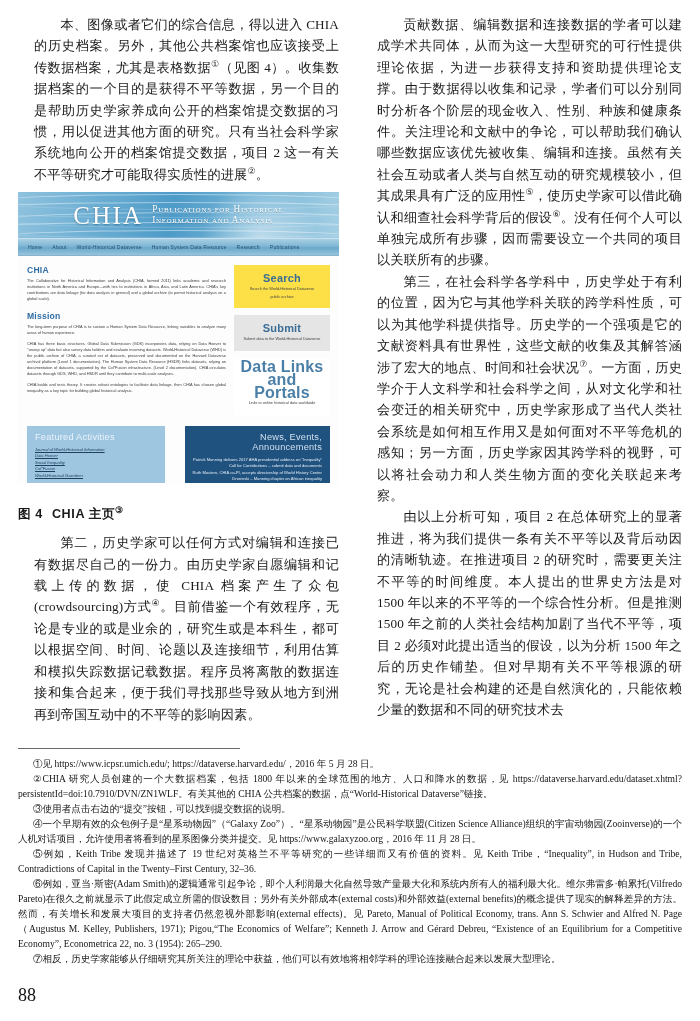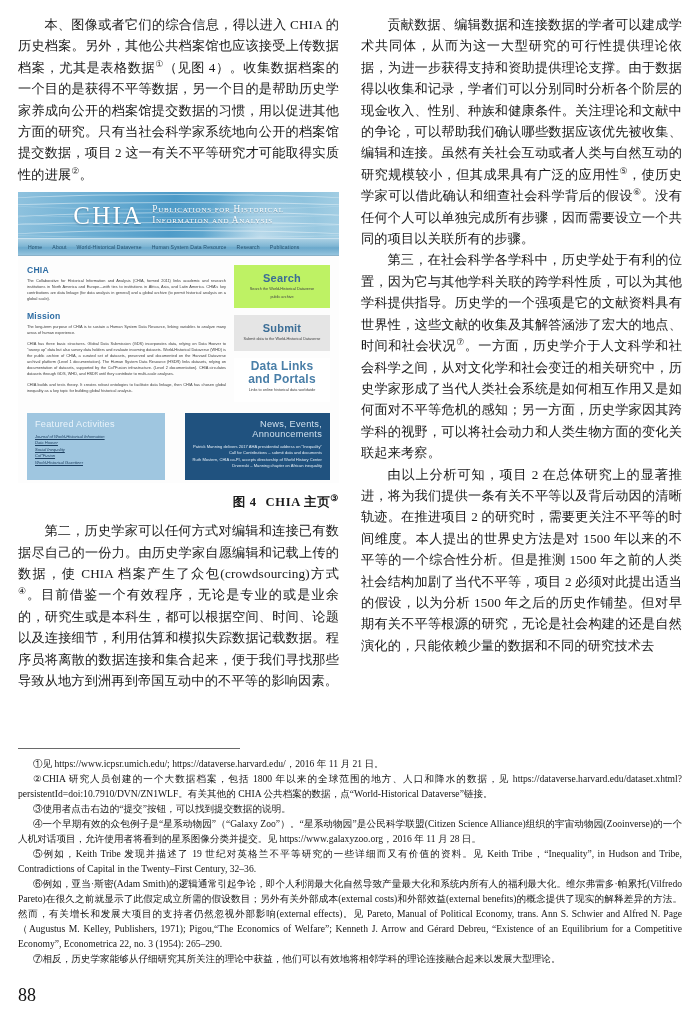--- a/index.html
+++ b/index.html
@@ -28,21 +28,21 @@
   .columns {
     display: flex;
     gap: 22px;
     align-items: flex-start;
   }
   .col {
     width: 321px;
     flex: 0 0 321px;
   }
   p.body {
-    margin: 0 0 0 0;
+    margin: 0 0 0 16px;
     font-size: 13.2px;
     line-height: 21.4px;
     text-align: justify;
     text-justify: inter-ideograph;
     letter-spacing: 0.15px;
     text-indent: 2em;
   }
   .sup {
     font-size: 9px;
     vertical-align: super;
@@ -160,32 +160,32 @@
     color: #3b3b3b;
     text-align: justify;
     margin: 0 0 5px 0;
   }
   .sbox {
     margin-bottom: 7px;
     text-align: center;
     padding: 7px 4px 8px 4px;
     box-sizing: border-box;
   }
-  .sbox.search { background: #bef264; }
+  .sbox.search { background: #fde047; }
   .sbox.submit { background: #e5e5e5; }
   .sbox.links  { background: #ffffff; padding-top: 2px; }
   .sbox .t {
     font-family: "Liberation Sans", sans-serif;
     font-weight: bold;
     font-size: 11px;
     color: #3b6d96;
     letter-spacing: 0.2px;
     line-height: 13px;
   }
-  .sbox.links .t { font-size: 12px; color: #4a7fa8; }
+  .sbox.links .t { font-size: 16px; color: #4a7fa8; }
   .sbox .d {
     font-family: "Liberation Sans", sans-serif;
     font-size: 3.8px;
     color: #444;
     line-height: 5.6px;
     margin-top: 2px;
   }
   
   .panels {
     display: flex;
@@ -218,25 +218,25 @@
     line-height: 6.6px;
     white-space: nowrap;
   }
   .panel.feat li {
     color: #1d3f60;
     text-decoration: underline;
     font-style: italic;
   }
   .panel.news li { color: #e2ecf5; }
   .fig-cap {
-    text-align: right;
+    text-align: left;
     font-size: 12.6px;
-    margin-top: 11px;
+    margin-top: 23px;
     letter-spacing: 0.6px;
-    font-family: Liberation Serif, serif;
+    font-family: Liberation Sans, sans-serif;
     font-weight: bold;
   }
   .fig-cap .gap { display: inline-block; width: 9px; }
   
   .fn-rule {
     position: absolute;
     left: 18px;
     top: 748px;
     width: 222px;
     border-top: 1px solid #6a6a6a;
@@ -365,21 +365,21 @@
 
       <p class="body"><span>第三，在社会科学各学科中，历史学处于有利的位置，因为它与其他学科关联的跨学科性质，可以为其他学科提供指导。历史学的一个强项是它的文献资料具有世界性，这些文献的收集及其解答涵涉了宏大的地点、时间和社会状况</span><span class="sup">⑦</span><span>。一方面，历史学介于人文科学和社会科学之间，从对文化学和社会变迁的相关研究中，历史学家形成了当代人类社会系统是如何相互作用又是如何面对不平等危机的感知；另一方面，历史学家因其跨学科的视野，可以将社会动力和人类生物方面的变化关联起来考察。</span></p>
 
       <p class="body">由以上分析可知，项目 2 在总体研究上的显著推进，将为我们提供一条有关不平等以及背后动因的清晰轨迹。在推进项目 2 的研究时，需要更关注不平等的时间维度。本人提出的世界史方法是对 1500 年以来的不平等的一个综合性分析。但是推测 1500 年之前的人类社会结构加剧了当代不平等，项目 2 必须对此提出适当的假设，以为分析 1500 年之后的历史作铺垫。但对早期有关不平等根源的研究，无论是社会构建的还是自然演化的，只能依赖少量的数据和不同的研究技术去</p>
     </div>
 
   </div>
 
   <div class="fn-rule"></div>
   <div class="footnotes">
-    <p class="fn">①见 https://www.icpsr.umich.edu/; https://dataverse.harvard.edu/，2016 年 11 月 21 日。</p>
+    <p class="fn">①见 https://www.icpsr.umich.edu/; https://dataverse.harvard.edu/，2016 年 5 月 28 日。</p>
     <p class="fn">②CHIA 研究人员创建的一个大数据档案，包括 1800 年以来的全球范围的地方、人口和降水的数据，见 https://dataverse.harvard.edu/dataset.xhtml?persistentId=doi:10.7910/DVN/ZN1WLF。有关其他的 CHIA 公共档案的数据，点“World-Historical Dataverse”链接。</p>
     <p class="fn">③使用者点击右边的“提交”按钮，可以找到提交数据的说明。</p>
     <p class="fn">④一个早期有效的众包例子是“星系动物园”（“Galaxy Zoo”）。“星系动物园”是公民科学联盟(Citizen Science Alliance)组织的宇宙动物园(Zooinverse)的一个人机对话项目，允许使用者将看到的星系图像分类并提交。见 https://www.galaxyzoo.org，2016 年 11 月 28 日。</p>
     <p class="fn">⑤例如，Keith Tribe 发现并描述了 19 世纪对英格兰不平等研究的一些详细而又有价值的资料。见 Keith Tribe，“Inequality”, in Hudson and Tribe, Contradictions of Capital in the Twenty–First Century, 32–36.</p>
     <p class="fn">⑥例如，亚当·斯密(Adam Smith)的逻辑通常引起争论，即个人利润最大化自然导致产量最大化和系统内所有人的福利最大化。维尔弗雷多·帕累托(Vilfredo Pareto)在很久之前就显示了此假定成立所需的假设数目；另外有关外部成本(external costs)和外部效益(external benefits)的概念提供了现实的解释差异的方法。然而，有关增长和发展大项目的支持者仍然忽视外部影响(external effects)。见 Pareto, Manual of Political Economy, trans. Ann S. Schwier and Alfred N. Page（Augustus M. Kelley, Publishers, 1971); Pigou,“The Economics of Welfare”; Kenneth J. Arrow and Gérard Debreu, “Existence of an Equilibrium for a Competitive Economy”, Econometrica 22, no. 3 (1954): 265–290.</p>
     <p class="fn">⑦相反，历史学家能够从仔细研究其所关注的理论中获益，他们可以有效地将相邻学科的理论连接融合起来以发展大型理论。</p>
   </div>
 
   <div class="pageno">88</div>
 </div>

